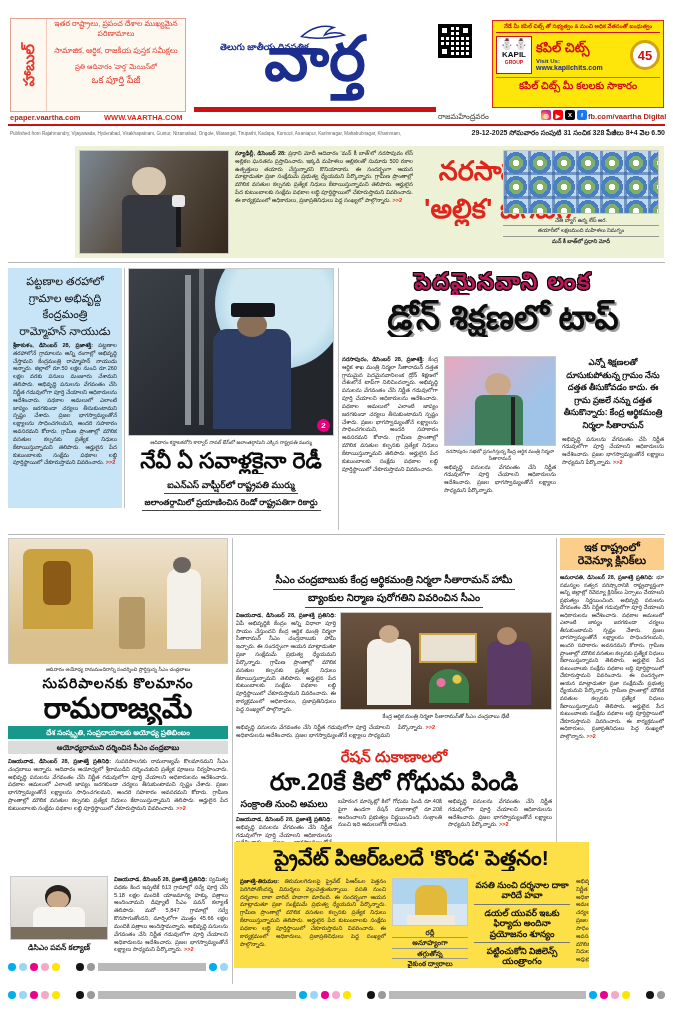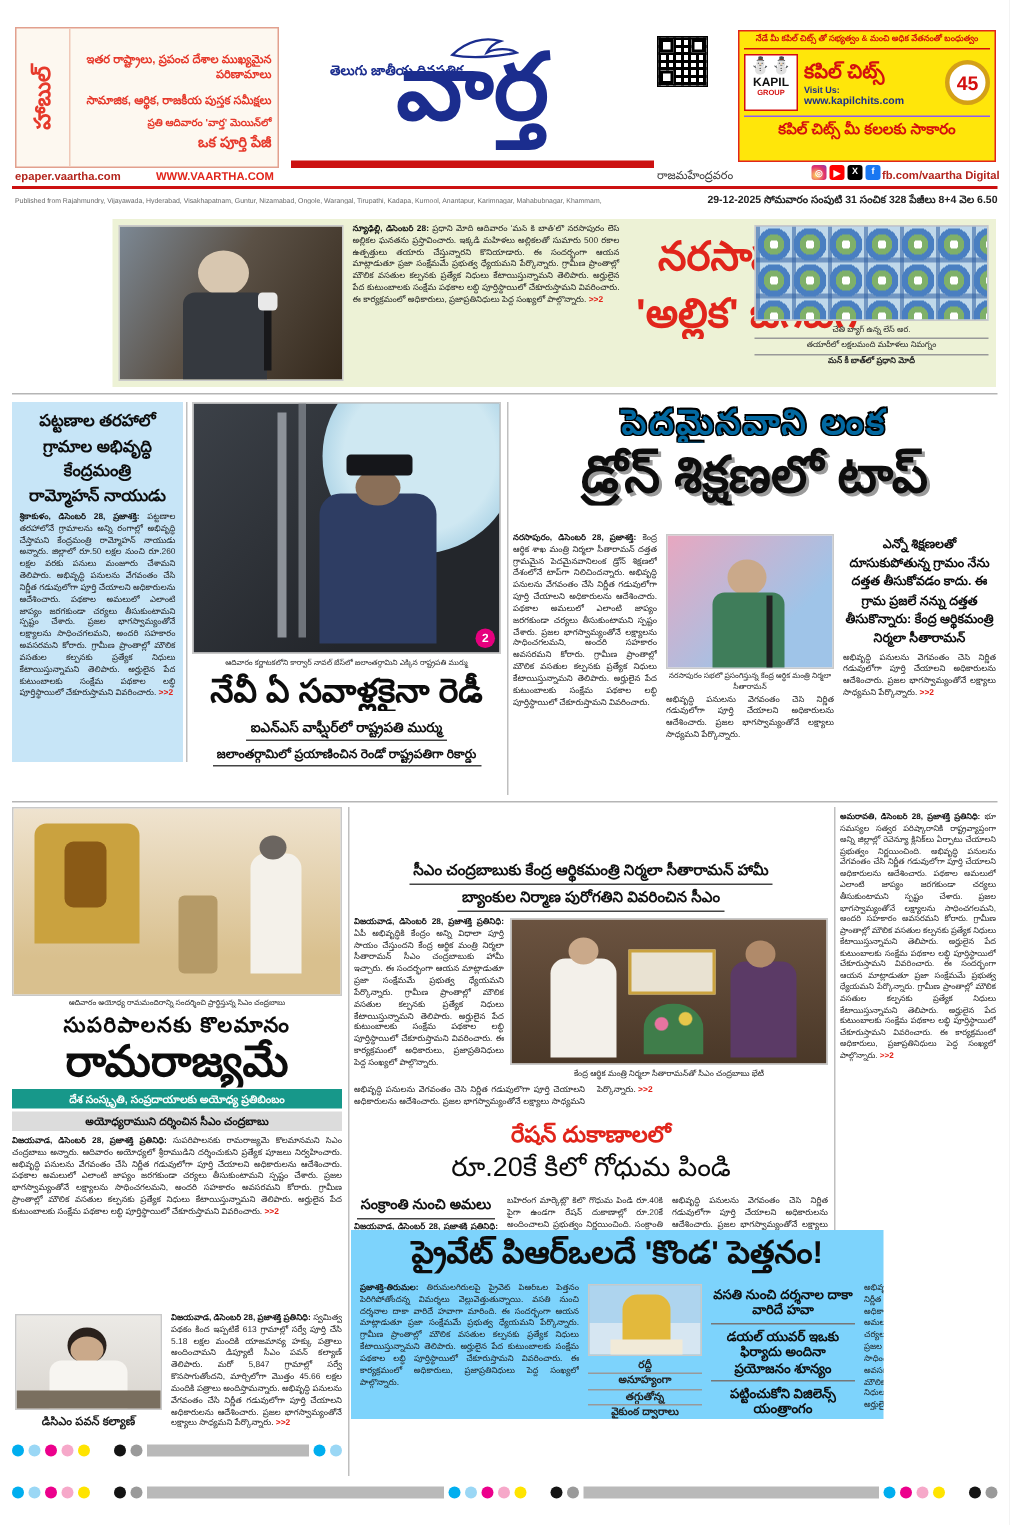--- a/index.html
+++ b/index.html
@@ -4,45 +4,45 @@
 <style>
   *{margin:0;padding:0;box-sizing:border-box;font-family:"Liberation Sans",sans-serif;}
   html,body{background:#e9e9e9;}
   #page{position:relative;width:673px;height:1024px;background:#ffffff;margin:0 auto;overflow:hidden;}
   .abs{position:absolute;}
   .photo{position:absolute;overflow:hidden;border:1px solid #c9c9c9;}
   .body-txt{font-size:5.6px;line-height:1.4;text-align:justify;color:#1c1c1c;overflow:hidden;}
   .dl{font-weight:bold;color:#111;}
   .jump{color:#e1251b;font-weight:bold;}
   .cap{font-size:5.4px;text-align:center;color:#222;line-height:1.35;overflow:hidden;}
-  .hl{font-weight:bold;color:#0d0d0d;text-align:center;line-height:1.18;overflow:hidden;}
+  .hl{font-weight:normal;color:#0d0d0d;text-align:center;line-height:1.18;overflow:hidden;}
   .blue{color:#1b2d8e;}
   .sub-u{display:block;width:fit-content;margin:0 auto;border-bottom:1px solid #444;padding:0 3px 1px;font-weight:bold;text-align:center;color:#111;}
-  .outline{color:#0369a1;text-shadow:-1px -1px 0 #000,1px -1px 0 #000,-1px 1px 0 #000,1px 1px 0 #000,0 1px 0 #000,1px 0 0 #000;}
+  .outline{color:#be185d;text-shadow:-1px -1px 0 #000,1px -1px 0 #000,-1px 1px 0 #000,1px 1px 0 #000,0 1px 0 #000,1px 0 0 #000;}
   .h3d{text-shadow:2px 2px 0 #9a9a9a;}
   .vline{position:absolute;width:1px;background:#bfbfbf;}
   .hline{position:absolute;height:1px;background:#b5b5b5;}
   .colorbar{position:absolute;display:flex;align-items:center;gap:3px;}
   .cb-dot{width:8px;height:8px;border-radius:50%;flex:0 0 auto;}
   .cb-bar{flex:1 1 auto;height:8px;background:#b9b9b9;}
   .cb-sp{width:10px;flex:0 0 auto;}
   .badge{position:absolute;border-radius:50%;background:#e6007e;color:#fff;font-weight:bold;display:flex;align-items:center;justify-content:center;}
   .qr-corner{position:absolute;width:9px;height:9px;border:2px solid #000;background:#fff;}
   .soc{width:10px;height:10px;border-radius:2px;color:#fff;font-size:6px;font-weight:bold;display:flex;align-items:center;justify-content:center;flex:0 0 auto;}
 </style>
 </head>
 <body>
 
 <div id="page">
 
   <div class="abs" style="left:10px;top:18px;width:176px;height:94px;border:1px solid #e2a08e;background:#fdf8f0;display:flex;">
     <div style="width:36px;height:100%;display:flex;align-items:center;justify-content:center;border-right:1px solid #f0c9b8;">
       <span style="writing-mode:vertical-rl;transform:rotate(180deg);color:#e6392b;font-weight:800;font-size:15px;">హాబుల్</span>
     </div>
-    <div style="flex:1;padding:16px 4px;text-align:right;color:#e6392b;font-weight:bold;">
+    <div style="flex:1;padding:0 4px;text-align:center;color:#e6392b;font-weight:normal;">
       <div style="font-size:7.6px;line-height:1.35;">ఇతర రాష్ట్రాలు, ప్రపంచ దేశాల ముఖ్యమైన పరిణామాలు</div>
       <div style="font-size:7.6px;line-height:1.35;margin-top:6px;">సామాజిక, ఆర్థిక, రాజకీయ పుస్తక సమీక్షలు</div>
       <div style="font-size:6.8px;line-height:1.3;margin-top:7px;">ప్రతి ఆదివారం 'వార్త' మెయిన్‌లో</div>
       <div style="font-size:9.5px;margin-top:2px;">ఒక పూర్తి పేజీ</div>
     </div>
   </div>
 
   <div class="abs" style="left:10px;top:113px;font-size:7.5px;font-weight:bold;color:#b3261e;">epaper.vaartha.com</div>
   <div class="abs" style="left:104px;top:113px;font-size:7.5px;font-weight:bold;color:#e1251b;">WWW.VAARTHA.COM</div>
 
@@ -256,51 +256,55 @@
     </div>
     <div class="cap" style="position:absolute;left:104px;top:175px;width:212px;">కేంద్ర ఆర్థిక మంత్రి నిర్మలా సీతారామన్‌తో సీఎం చంద్రబాబు భేటీ</div>
     <div class="body-txt abs" style="left:0;top:186px;width:316px;height:22px;column-count:2;column-gap:8px;">
       <span>అభివృద్ధి పనులను వేగవంతం చేసి నిర్ణీత గడువులోగా పూర్తి చేయాలని అధికారులను ఆదేశించారు. ప్రజల భాగస్వామ్యంతోనే లక్ష్యాలు సాధ్యమని పేర్కొన్నారు.</span>
       <span class="jump">&gt;&gt;2</span>
     </div>
   </div>
 
   <div class="abs" style="left:236px;top:748px;width:316px;height:108px;overflow:hidden;">
     <div class="hl" style="font-size:15px;font-weight:900;color:#e1251b;">రేషన్ దుకాణాలలో</div>
-    <div class="hl" style="font-size:18px;font-weight:400;margin-top:2px;">రూ.20కే కిలో గోధుమ పిండి</div>
+    <div class="hl" style="font-size:24px;font-weight:700;margin-top:2px;">రూ.20కే కిలో గోధుమ పిండి</div>
     <div class="abs" style="left:0;top:50px;width:96px;">
       <span class="sub-u" style="font-size:9.5px;">సంక్రాంతి నుంచి అమలు</span>
       <div class="body-txt" style="height:44px;margin-top:2px;">
         <span class="dl">విజయవాడ, డిసెంబర్ 28, ప్రజాశక్తి ప్రతినిధి:</span>
         <span>అభివృద్ధి పనులను వేగవంతం చేసి నిర్ణీత గడువులోగా పూర్తి చేయాలని అధికారులను ఆదేశించారు. ప్రజల భాగస్వామ్యంతోనే లక్ష్యాలు సాధ్యమని పేర్కొన్నారు.</span>
       </div>
     </div>
     <div class="body-txt abs" style="left:102px;top:50px;width:104px;height:56px;">
       <span>బహిరంగ మార్కెట్లో కిలో గోధుమ పిండి రూ.40కి పైగా ఉండగా రేషన్ దుకాణాల్లో రూ.20కే అందించాలని ప్రభుత్వం నిర్ణయించింది. సంక్రాంతి నుంచి ఇది అమలులోకి రానుంది.</span>
     </div>
     <div class="body-txt abs" style="left:212px;top:50px;width:104px;height:56px;">
       <span>అభివృద్ధి పనులను వేగవంతం చేసి నిర్ణీత గడువులోగా పూర్తి చేయాలని అధికారులను ఆదేశించారు. ప్రజల భాగస్వామ్యంతోనే లక్ష్యాలు సాధ్యమని పేర్కొన్నారు.</span>
       <span class="jump">&gt;&gt;2</span>
     </div>
   </div>
 
   <div class="abs" style="left:560px;top:538px;width:104px;height:318px;overflow:hidden;">
+    <div style="background:#fbce8c;padding:3px 2px;text-align:center;">
+      <div class="hl" style="font-size:11px;font-weight:900;">ఇక రాష్ట్రంలో</div>
+      <div class="hl" style="font-size:11px;font-weight:900;">రెవెన్యూ క్లినిక్‌లు</div>
+    </div>
     <div class="body-txt" style="height:272px;margin-top:4px;font-size:5.4px;">
       <span class="dl">అమరావతి, డిసెంబర్ 28, ప్రజాశక్తి ప్రతినిధి:</span>
       <span>భూ సమస్యల సత్వర పరిష్కారానికి రాష్ట్రవ్యాప్తంగా అన్ని జిల్లాల్లో రెవెన్యూ క్లినిక్‌లు ఏర్పాటు చేయాలని ప్రభుత్వం నిర్ణయించింది.</span>
       <span>అభివృద్ధి పనులను వేగవంతం చేసి నిర్ణీత గడువులోగా పూర్తి చేయాలని అధికారులను ఆదేశించారు. పథకాల అమలులో ఎలాంటి జాప్యం జరగకుండా చర్యలు తీసుకుంటామని స్పష్టం చేశారు. ప్రజల భాగస్వామ్యంతోనే లక్ష్యాలను సాధించగలమని, అందరి సహకారం అవసరమని కోరారు. గ్రామీణ ప్రాంతాల్లో మౌలిక వసతుల కల్పనకు ప్రత్యేక నిధులు కేటాయిస్తున్నామని తెలిపారు. అర్హులైన పేద కుటుంబాలకు సంక్షేమ పథకాల లబ్ధి పూర్తిస్థాయిలో చేకూరుస్తామని వివరించారు.</span>
       <span>ఈ సందర్భంగా ఆయన మాట్లాడుతూ ప్రజా సంక్షేమమే ప్రభుత్వ ధ్యేయమని పేర్కొన్నారు. గ్రామీణ ప్రాంతాల్లో మౌలిక వసతుల కల్పనకు ప్రత్యేక నిధులు కేటాయిస్తున్నామని తెలిపారు. అర్హులైన పేద కుటుంబాలకు సంక్షేమ పథకాల లబ్ధి పూర్తిస్థాయిలో చేకూరుస్తామని వివరించారు. ఈ కార్యక్రమంలో అధికారులు, ప్రజాప్రతినిధులు పెద్ద సంఖ్యలో పాల్గొన్నారు.</span>
       <span class="jump">&gt;&gt;2</span>
     </div>
   </div>
 
   <div class="vline" style="left:232px;top:538px;height:446px;"></div>
   <div class="vline" style="left:556px;top:538px;height:317px;"></div>
 
-  <div class="abs" style="left:234px;top:820px;width:355px;height:126px;background:#7dd3fc;overflow:hidden;">
+  <div class="abs" style="left:234px;top:842px;width:355px;height:126px;background:#fde047;overflow:hidden;">
     <div class="hl" style="font-size:21px;font-weight:900;padding-top:4px;">ప్రైవేట్ పిఆర్‌ఒలదే 'కొండ' పెత్తనం!</div>
     <div class="body-txt abs" style="left:6px;top:36px;width:146px;height:84px;">
       <span class="dl">ప్రజాశక్తి-తిరుమల:</span>
       <span>తిరుమలగిరులపై ప్రైవేట్ పిఆర్‌ఒల పెత్తనం పెరిగిపోతోందన్న విమర్శలు వెల్లువెత్తుతున్నాయి. వసతి నుంచి దర్శనాల దాకా వారిదే హవాగా మారింది.</span>
       <span>ఈ సందర్భంగా ఆయన మాట్లాడుతూ ప్రజా సంక్షేమమే ప్రభుత్వ ధ్యేయమని పేర్కొన్నారు. గ్రామీణ ప్రాంతాల్లో మౌలిక వసతుల కల్పనకు ప్రత్యేక నిధులు కేటాయిస్తున్నామని తెలిపారు. అర్హులైన పేద కుటుంబాలకు సంక్షేమ పథకాల లబ్ధి పూర్తిస్థాయిలో చేకూరుస్తామని వివరించారు. ఈ కార్యక్రమంలో అధికారులు, ప్రజాప్రతినిధులు పెద్ద సంఖ్యలో పాల్గొన్నారు.</span>
     </div>
     <div class="abs" style="left:158px;top:36px;width:76px;">
       <div class="photo" style="position:relative;width:76px;height:48px;background:linear-gradient(#aed4ee 0 55%,#d6e6f2 55% 100%);">
         <span class="abs" style="left:22px;top:6px;width:32px;height:36px;border-radius:10px 10px 0 0;background:#e3b93c;"></span>
         <span class="abs" style="left:14px;top:36px;width:48px;height:12px;background:#f1ead8;"></span>

